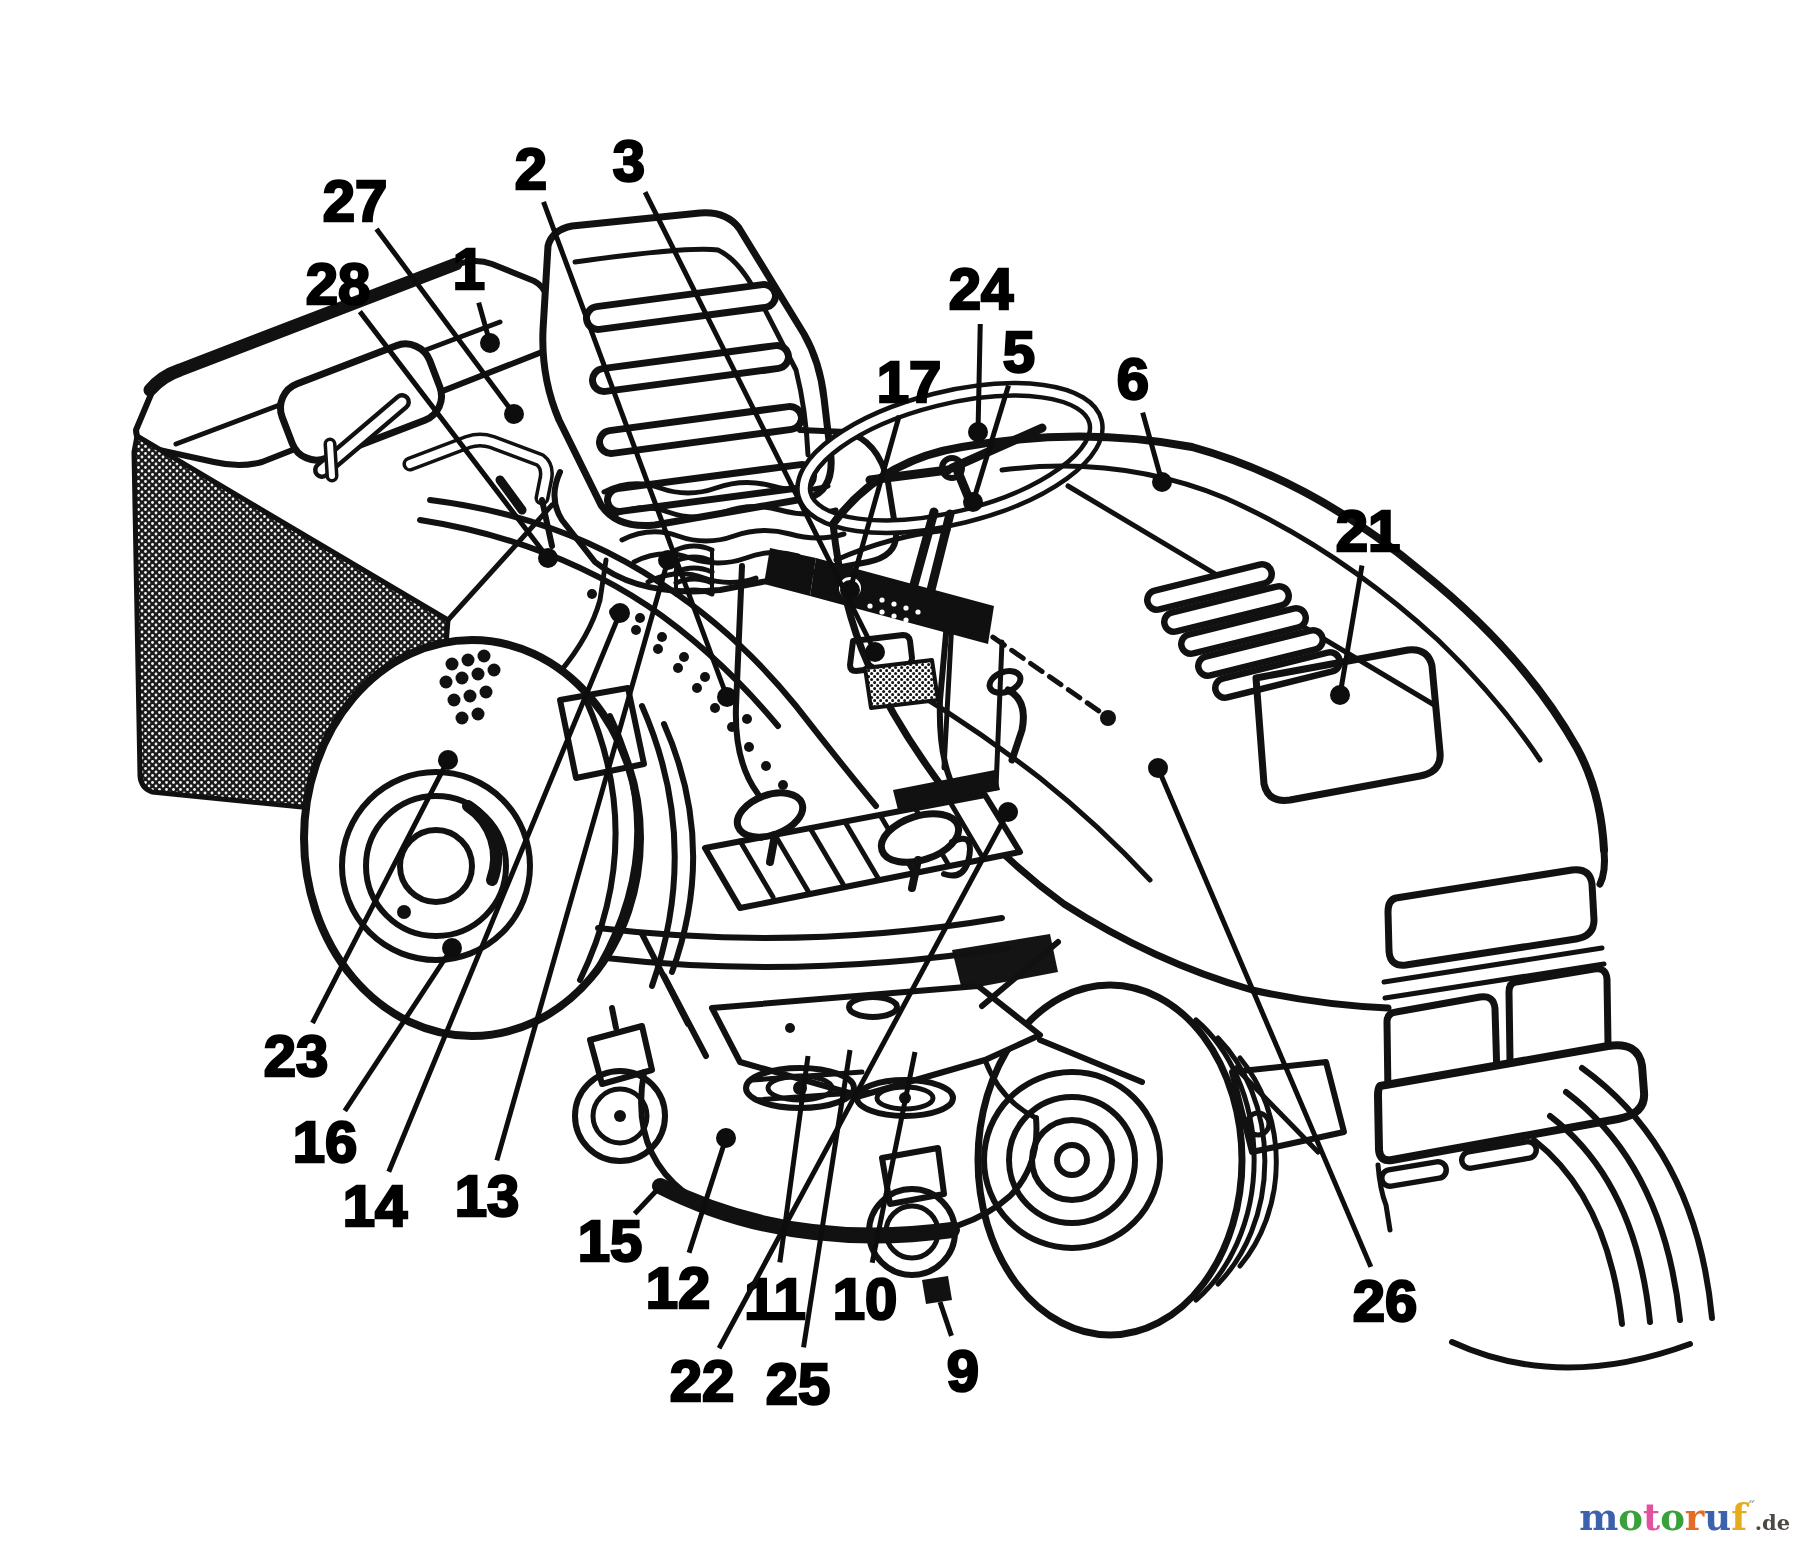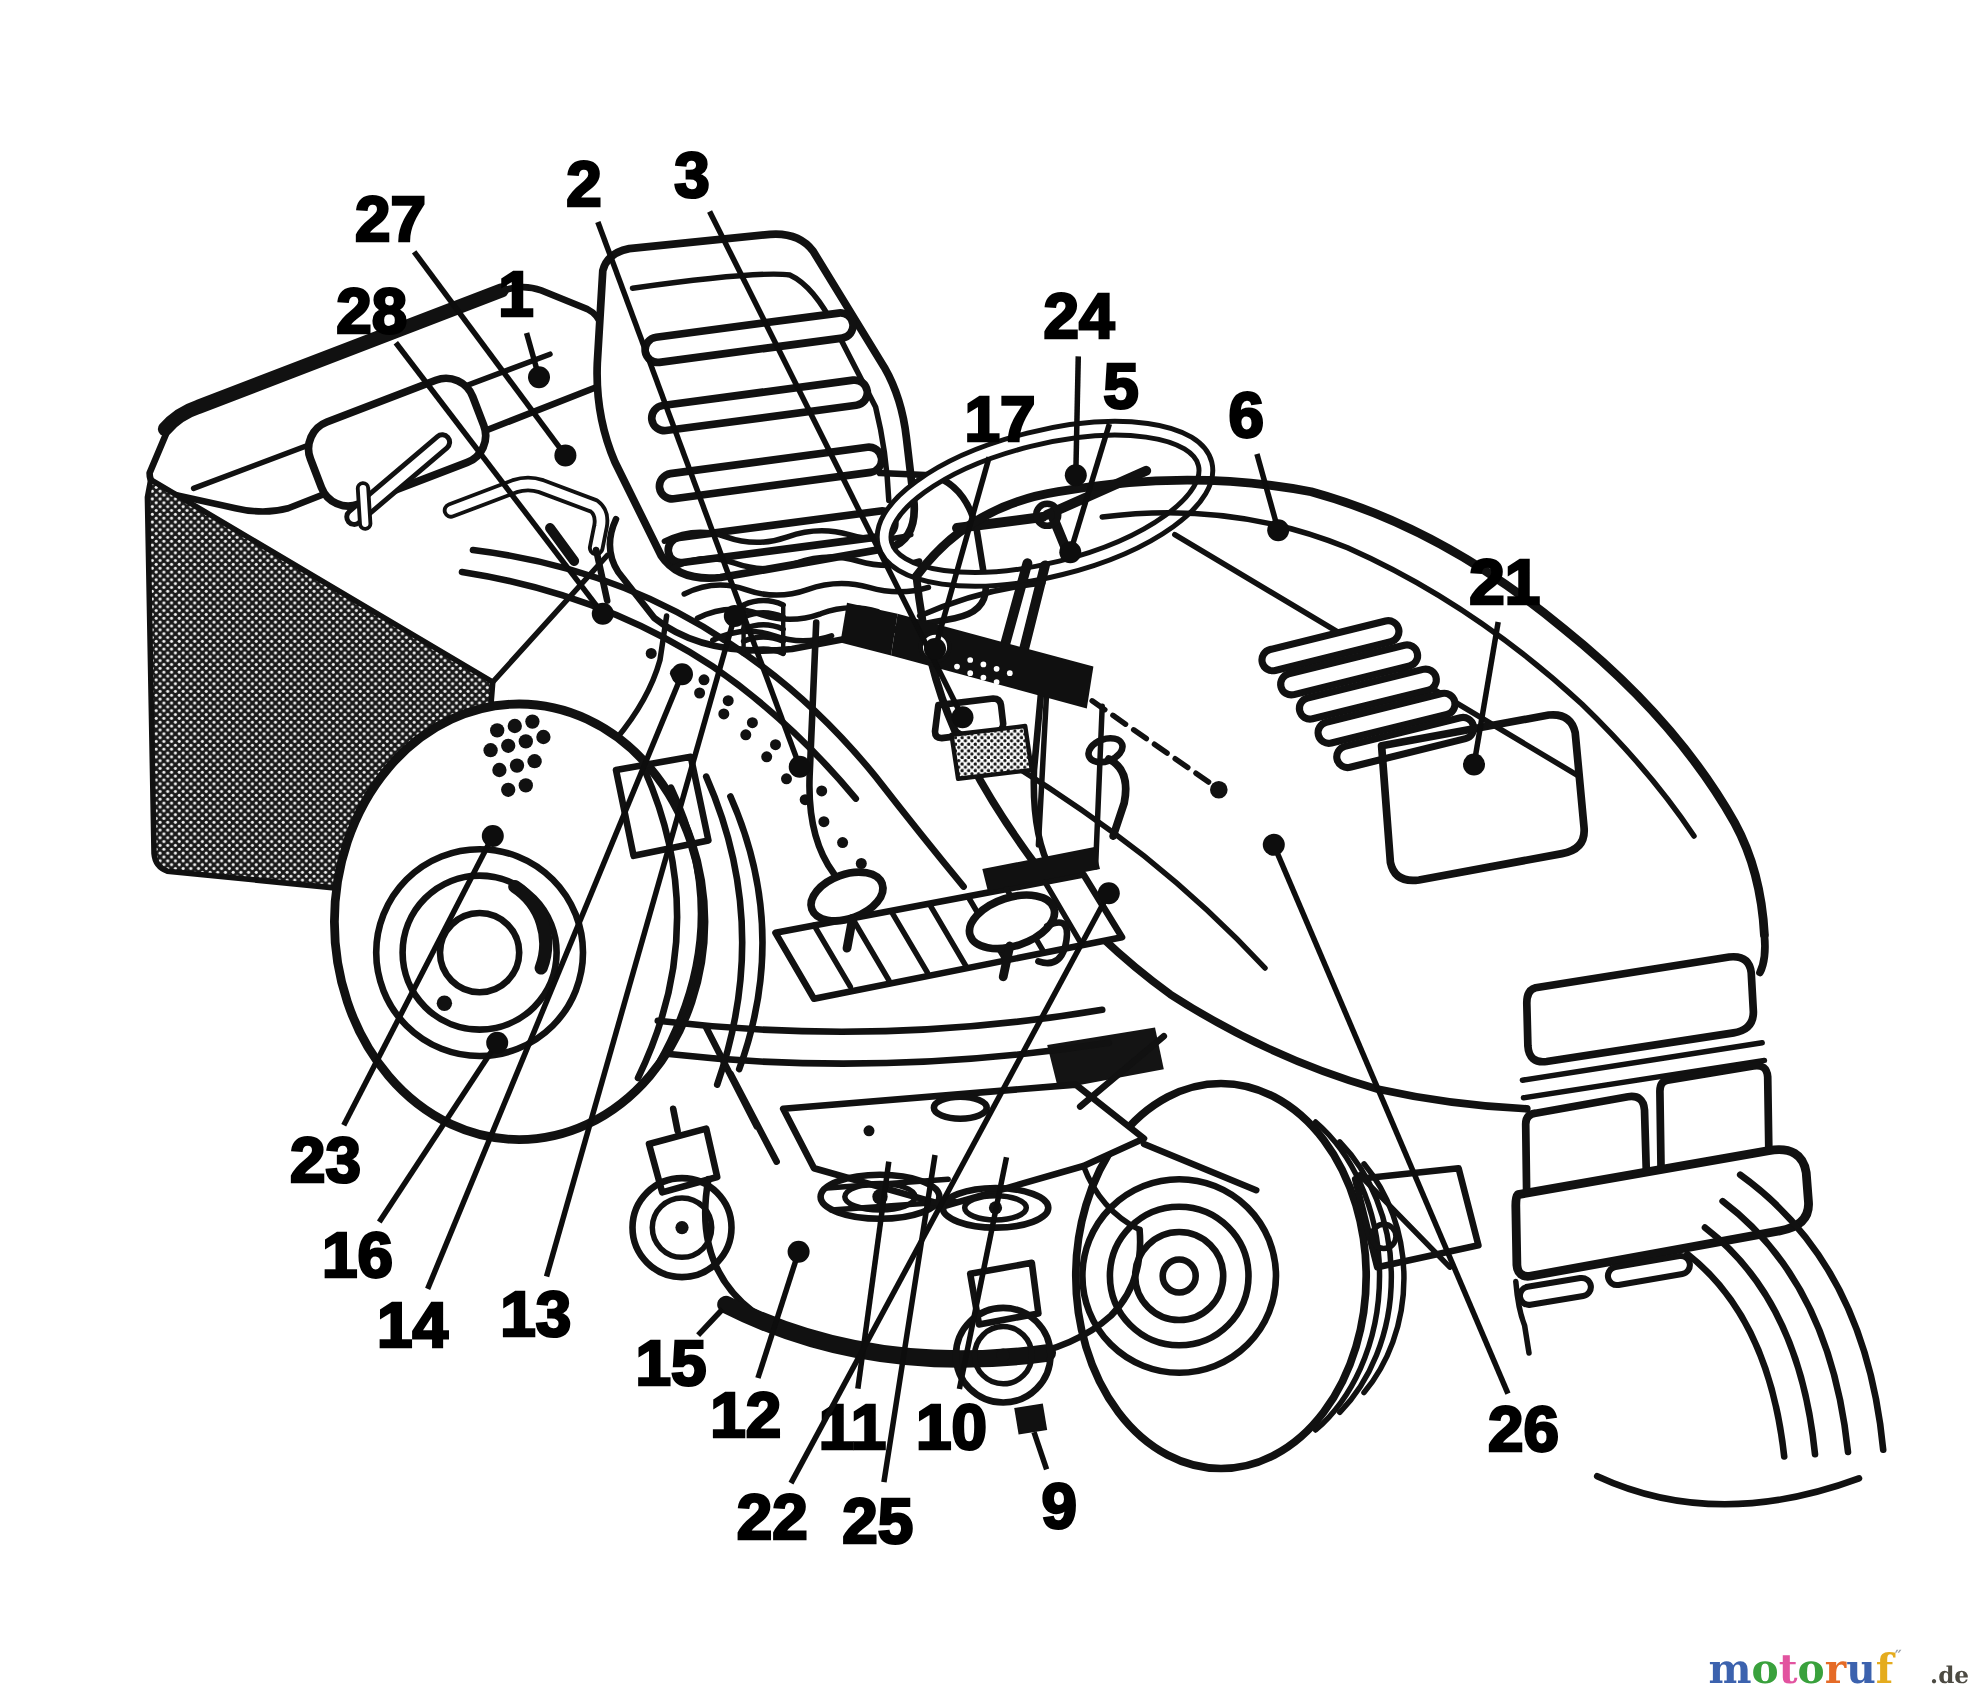--- a/index.html
+++ b/index.html
@@ -3,21 +3,21 @@
 <meta charset="utf-8">
 <style>
   html,body{margin:0;padding:0;background:#fff;}
   #stage{position:relative;width:1800px;height:1543px;background:#ffffff;overflow:hidden;
          font-family:"Liberation Sans",sans-serif;}
   #stage svg{position:absolute;left:0;top:0;}
   .callout-num{font-family:"Liberation Sans",sans-serif;font-weight:bold;font-size:58px;
                fill:#000;paint-order:stroke;stroke:#000;stroke-width:2.5px;}
   #watermark{position:absolute;right:10px;bottom:4px;font-family:"DejaVu Serif",serif;
              font-weight:bold;font-size:37px;letter-spacing:0px;white-space:nowrap;}
-  #watermark .suffix{font-size:21px;font-weight:bold;margin-left:26px;}
+  #watermark .suffix{font-size:21px;font-weight:bold;}
   #watermark .tick{font-size:15px;vertical-align:18px;}
 </style>
 </head>
 <body>
 
 <div id="stage">
 <svg width="1800" height="1543" viewBox="0 0 1800 1543">
   <defs>
     <pattern id="stip" width="7" height="7" patternUnits="userSpaceOnUse">
       <rect width="7" height="7" fill="#1b1b1b"></rect>

